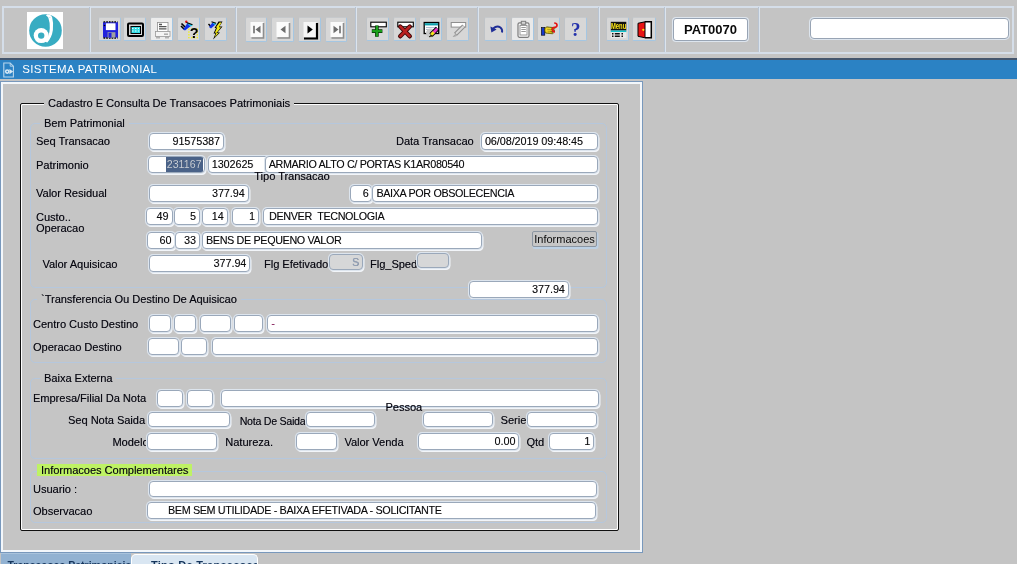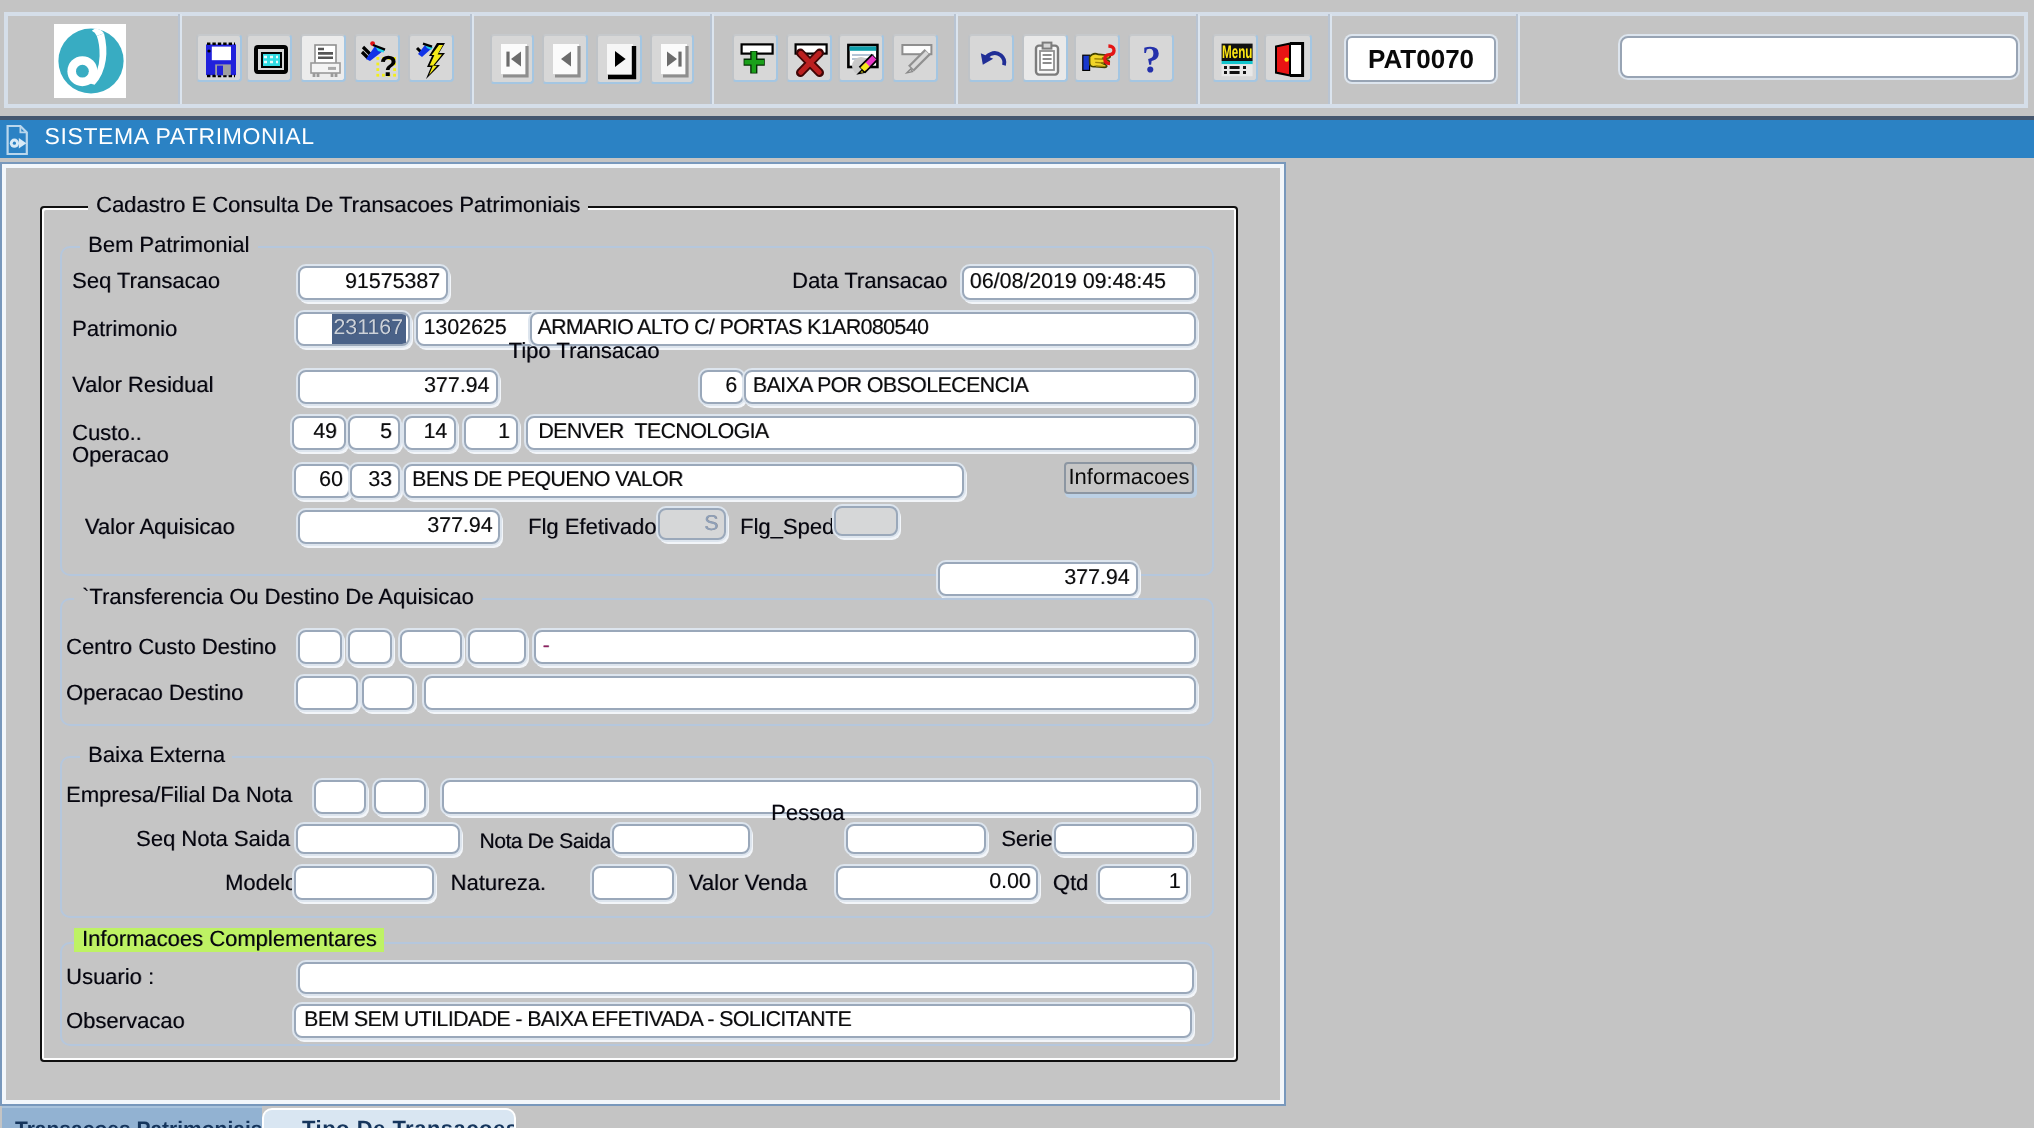--- a/index.html
+++ b/index.html
@@ -321,20 +321,20 @@
 <div class="lbl" style="left:344.4px;top:435.8px">Valor Venda</div>
 <div class="f fr" style="left:418.2px;top:433.2px;width:101.2px">0.00</div>
 <div class="lbl" style="left:526.4px;top:435.8px">Qtd</div>
 <div class="f fr" style="left:549.4px;top:433.2px;width:44.9px">1</div>
 
 <div class="gb" style="left:29.5px;top:470.5px;width:577.5px;height:52px"></div>
 <div class="gbt" style="left:37px;top:464px;background:#bef264">Informacoes Complementares</div>
 <div class="lbl" style="left:33px;top:483px">Usuario :</div>
 <div class="f" style="left:149.3px;top:480.6px;width:448.2px;height:16px"></div>
 <div class="lbl" style="left:33px;top:505.3px">Observacao</div>
-<div class="f up" style="left:147px;top:502px;width:448.7px;padding:0 4px">BEM SEM UTILIDADE - BAIXA EFETIVADA - SOLICITANTE</div>
+<div class="f up" style="left:147px;top:502px;width:448.7px;padding:0 20px">BEM SEM UTILIDADE - BAIXA EFETIVADA - SOLICITANTE</div>
 
 <div class="abs" style="left:1px;top:552.5px;width:129.5px;height:11.5px;background:#92b2d2;border-top:1px solid #a9c3dc;overflow:hidden">
 <div style="position:absolute;left:6.5px;top:5px;font-size:10.5px;font-weight:bold;color:#15355c;white-space:nowrap">Transacoes Patrimoniais</div>
   </div>
 <div class="abs" style="left:131px;top:553.5px;width:126.5px;height:10.5px;background:#d9e6f2;border:1px solid #fff;border-bottom:none;border-radius:5px 5px 0 0;overflow:hidden">
 <div style="position:absolute;left:19px;top:4px;font-size:11px;font-weight:bold;color:#15355c;letter-spacing:0.25px;white-space:nowrap">Tipo De Transacoes</div>
   </div>
 
 </body></html>

